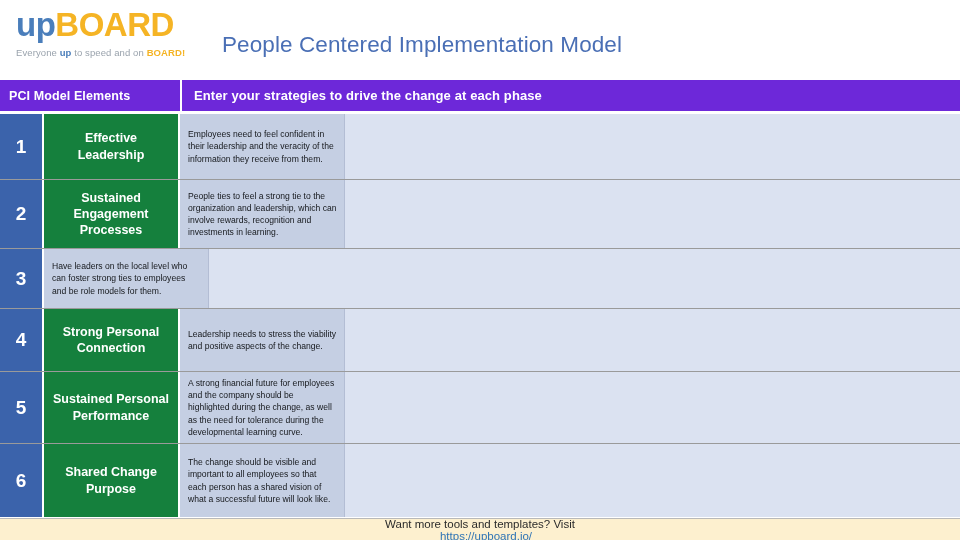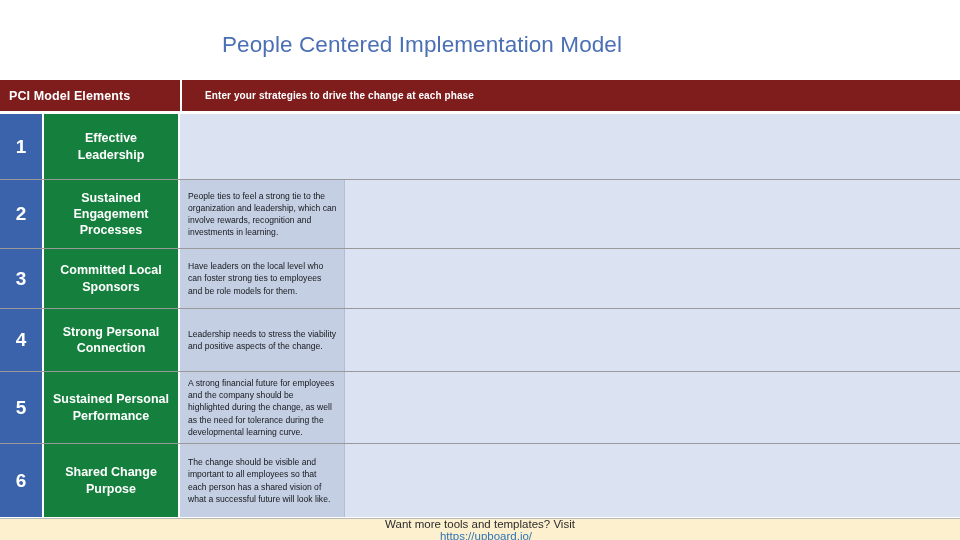--- a/index.html
+++ b/index.html
@@ -68,21 +68,21 @@
     margin-top: 12px;
   }
 
   
   .table-head {
     position: absolute;
     left: 0;
     top: 80px;
     width: 960px;
     height: 31px;
-    background: #7f1d1d;
+    background: #6d28d9;
   }
   .th-left {
     position: absolute;
     left: 0;
     top: 0;
     width: 180px;
     height: 31px;
     display: flex;
     align-items: center;
     padding-left: 9px;
@@ -101,24 +101,24 @@
     background: #ffffff;
   }
   .th-right {
     position: absolute;
     left: 182px;
     top: 0;
     right: 0;
     height: 31px;
     display: flex;
     align-items: center;
-    padding-left: 23px;
-    box-sizing: border-box;
-    color: #ffffff;
-    font-size: 10px;
+    padding-left: 12px;
+    box-sizing: border-box;
+    color: #ffffff;
+    font-size: 13px;
     font-weight: bold;
     letter-spacing: 0.1px;
   }
 
   
   .grid {
     position: absolute;
     left: 0;
     top: 114px;
     width: 960px;
@@ -204,48 +204,52 @@
     margin-left: 12px;
   }
 </style>
 </head>
 <body>
 
 <div class="slide">
 
   <div class="header">
 
+    <div class="logo-block">
+      <div class="logo-word"><span class="logo-up">up</span><span class="logo-board">BOARD</span></div>
+      <div class="logo-tagline"><span>Everyone </span><b>up</b><span> to speed and on </span><span class="tl-board">BOARD!</span></div>
+    </div>
 
     <div class="deck-title">People Centered Implementation Model</div>
   </div>
 
   <div class="table-head">
     <div class="th-left">PCI Model Elements</div>
     <div class="th-divider"></div>
     <div class="th-right">Enter your strategies to drive the change at each phase</div>
   </div>
 
   <div class="grid">
 
     <div class="row" style="height:66px;">
       <div class="cell-num">1</div>
       <div class="cell-label">Effective Leadership</div>
+      <div class="cell-desc">Employees need to feel confident in their leadership and the veracity of the information they receive from them.</div>
       <div class="cell-strategy"></div>
     </div>
 
     <div class="row" style="height:69px;">
       <div class="cell-num">2</div>
       <div class="cell-label">Sustained Engagement Processes</div>
       <div class="cell-desc">People ties to feel a strong tie to the organization and leadership, which can involve rewards, recognition and investments in learning.</div>
       <div class="cell-strategy"></div>
     </div>
 
     <div class="row" style="height:60px;">
       <div class="cell-num">3</div>
-      <div class="cell-label">Committed Local Sponsors</div>
       <div class="cell-desc">Have leaders on the local level who can foster strong ties to employees and be role models for them.</div>
       <div class="cell-strategy"></div>
     </div>
 
     <div class="row" style="height:63px;">
       <div class="cell-num">4</div>
       <div class="cell-label">Strong Personal Connection</div>
       <div class="cell-desc">Leadership needs to stress the viability and positive aspects of the change.</div>
       <div class="cell-strategy"></div>
     </div>

